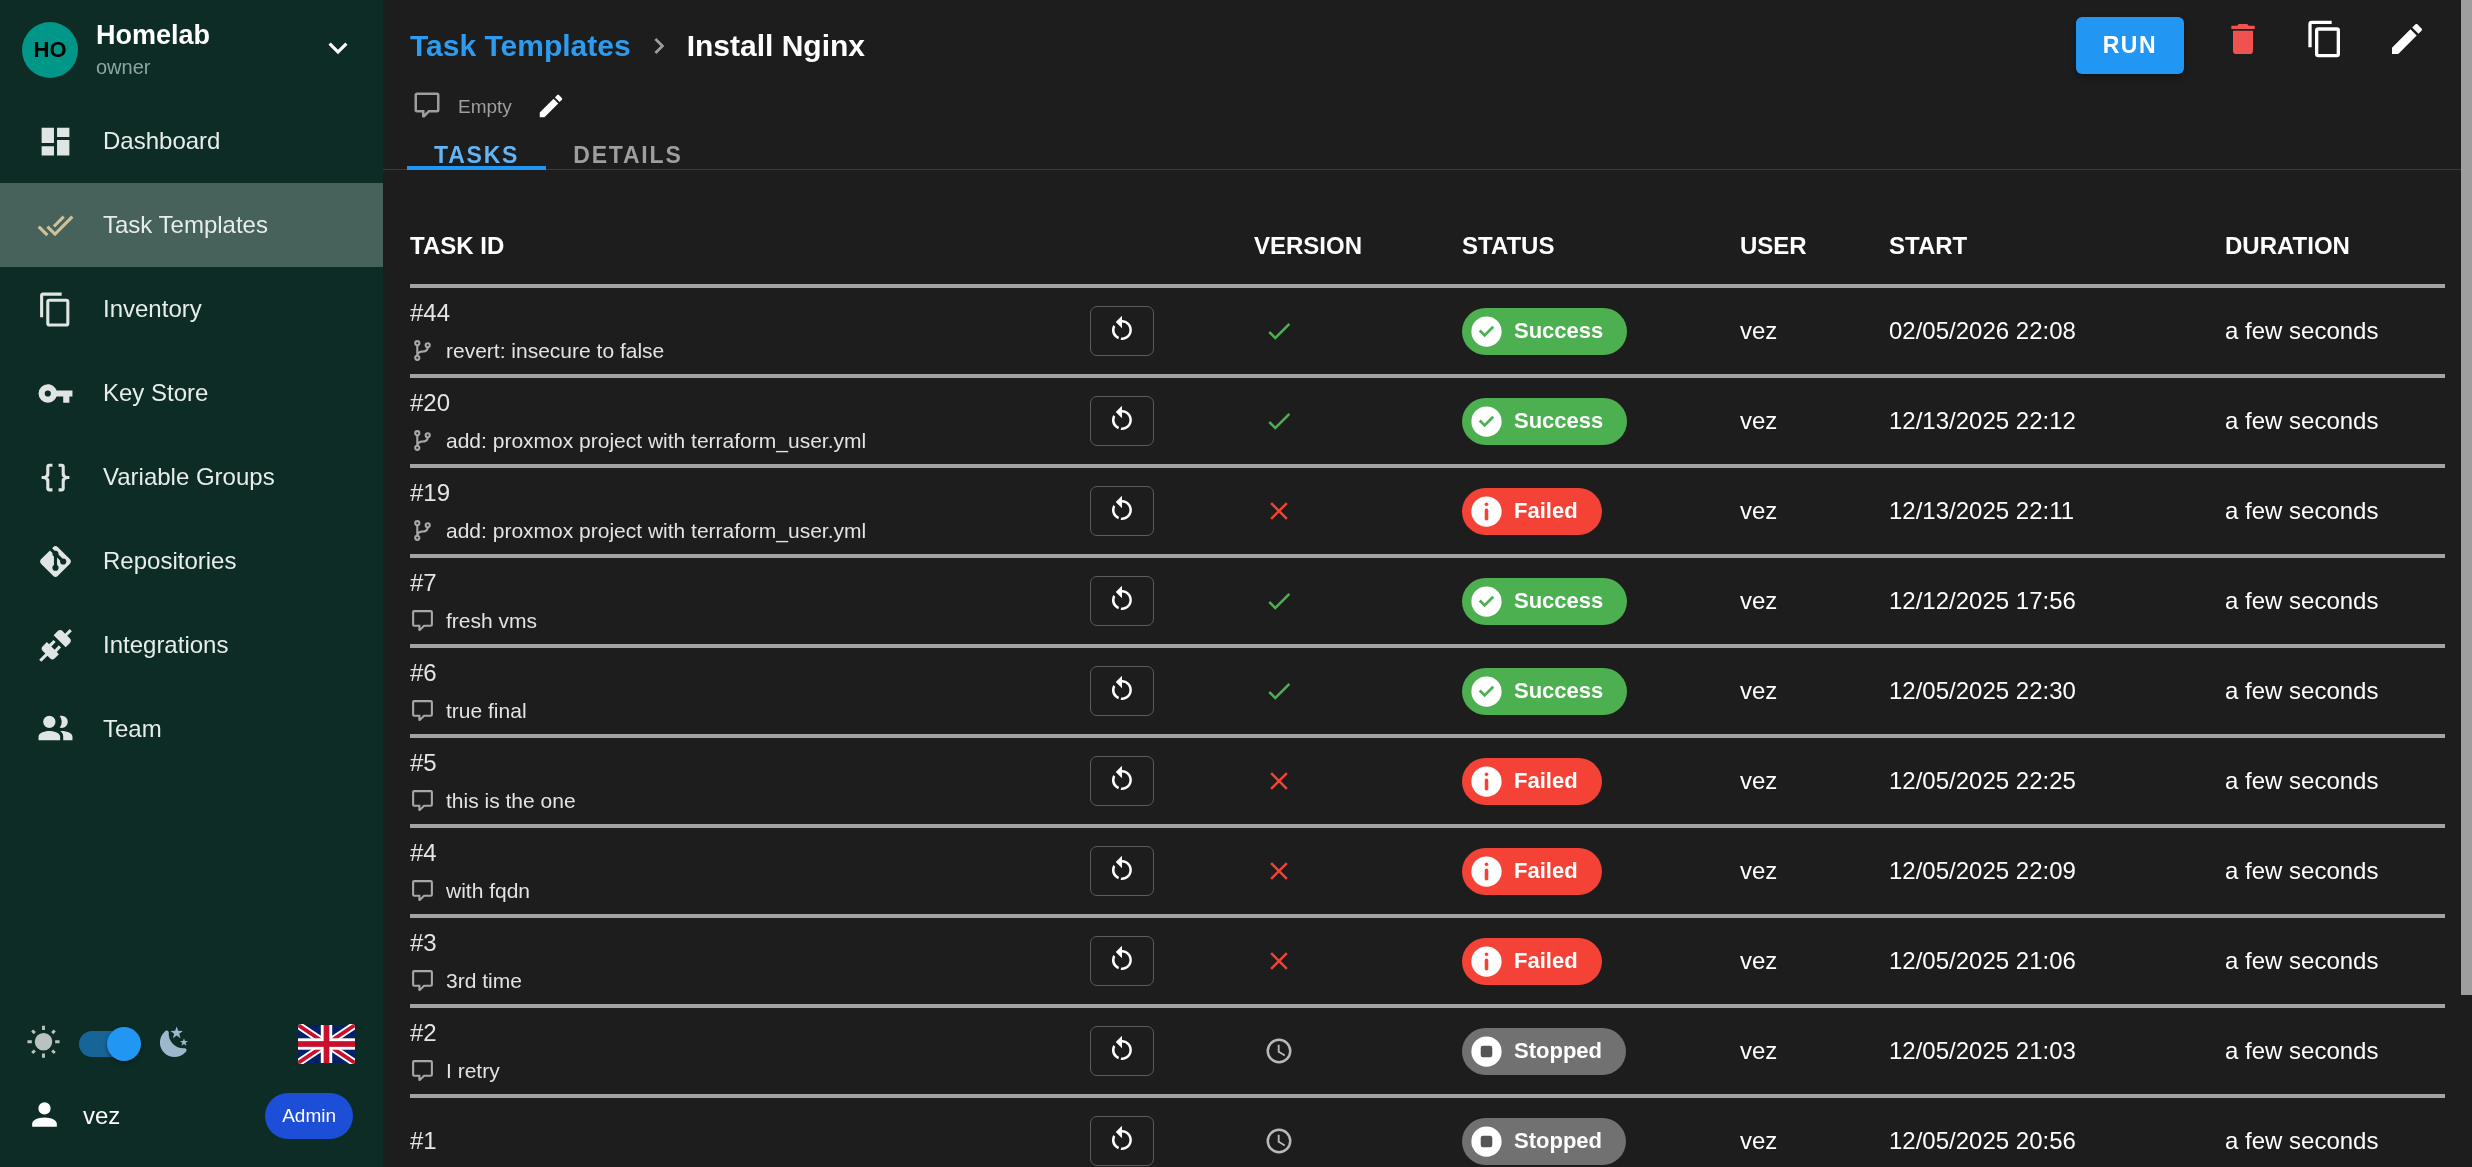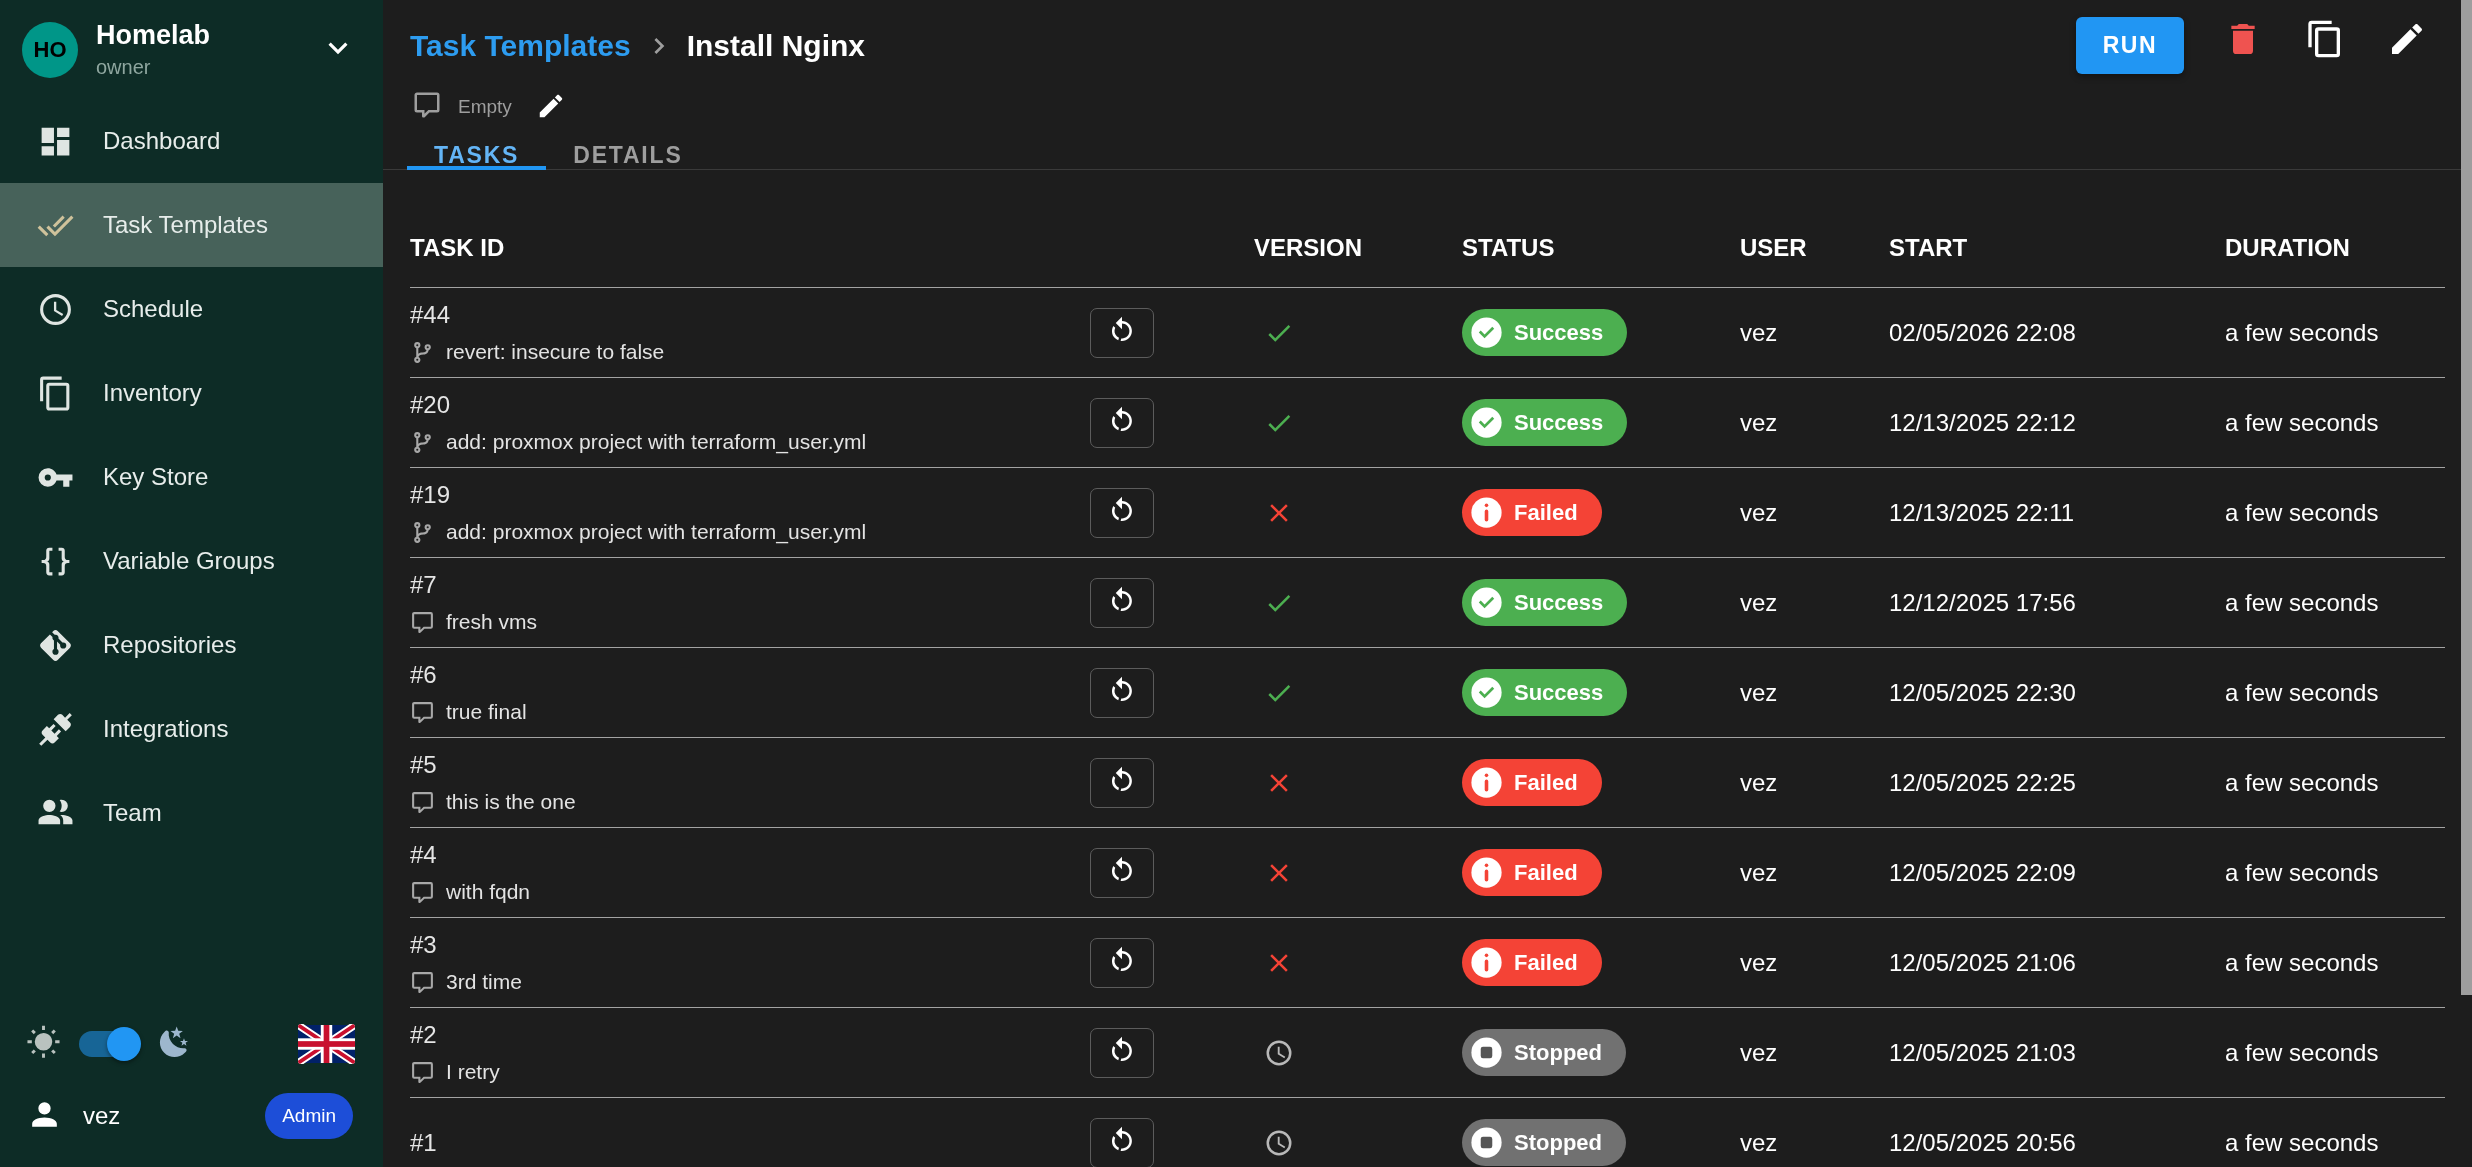--- a/index.html
+++ b/index.html
@@ -88,21 +88,21 @@
     font-size: 23px; font-weight: 700; letter-spacing: 1.8px; color: #9e9e9e;
   }
   .tab.active { color: #64b5f6; }
   .tab.active::after { content: ""; position: absolute; left: 0; right: 0; bottom: -1px; height: 4px; background: #2196f3; }
 
   .table { margin: 38px 27px 0 27px; }
   .trow {
     display: grid;
     grid-template-columns: 650px 194px 208px 278px 149px 336px 1fr;
     align-items: center;
-    border-bottom: 1px solid #a3a3a3;
+    border-bottom: 4px solid #a3a3a3;
   }
   .thead { height: 80px; font-size: 24px; font-weight: 700; color: #ffffff; }
   .trow.data { height: 90px; }
 
   .cell-id { display: flex; flex-direction: column; justify-content: center; gap: 11px; }
   .id-link { color: #e5e5e5; font-size: 24px; text-decoration: none; cursor: pointer; width: max-content; }
   .msg { display: flex; align-items: center; gap: 11px; font-size: 21px; color: #e3e3e3; }
   .msg svg { width: 25px; height: 25px; fill: #a8a8a8; flex: none; }
 
   .rerun-btn {
@@ -247,26 +247,20 @@
     <svg>
             <use href="#i-dashboard"></use>
           </svg>
     <span class="nav-label">Dashboard</span>
   </div>
         <div class="nav-item active">
     <svg>
             <use href="#i-done-all"></use>
           </svg>
     <span class="nav-label">Task Templates</span>
-  </div>
-        <div class="nav-item">
-    <svg>
-            <use href="#i-clock"></use>
-          </svg>
-    <span class="nav-label">Schedule</span>
   </div>
         <div class="nav-item">
     <svg>
             <use href="#i-copy"></use>
           </svg>
     <span class="nav-label">Inventory</span>
   </div>
         <div class="nav-item">
     <svg>
             <use href="#i-key"></use>

